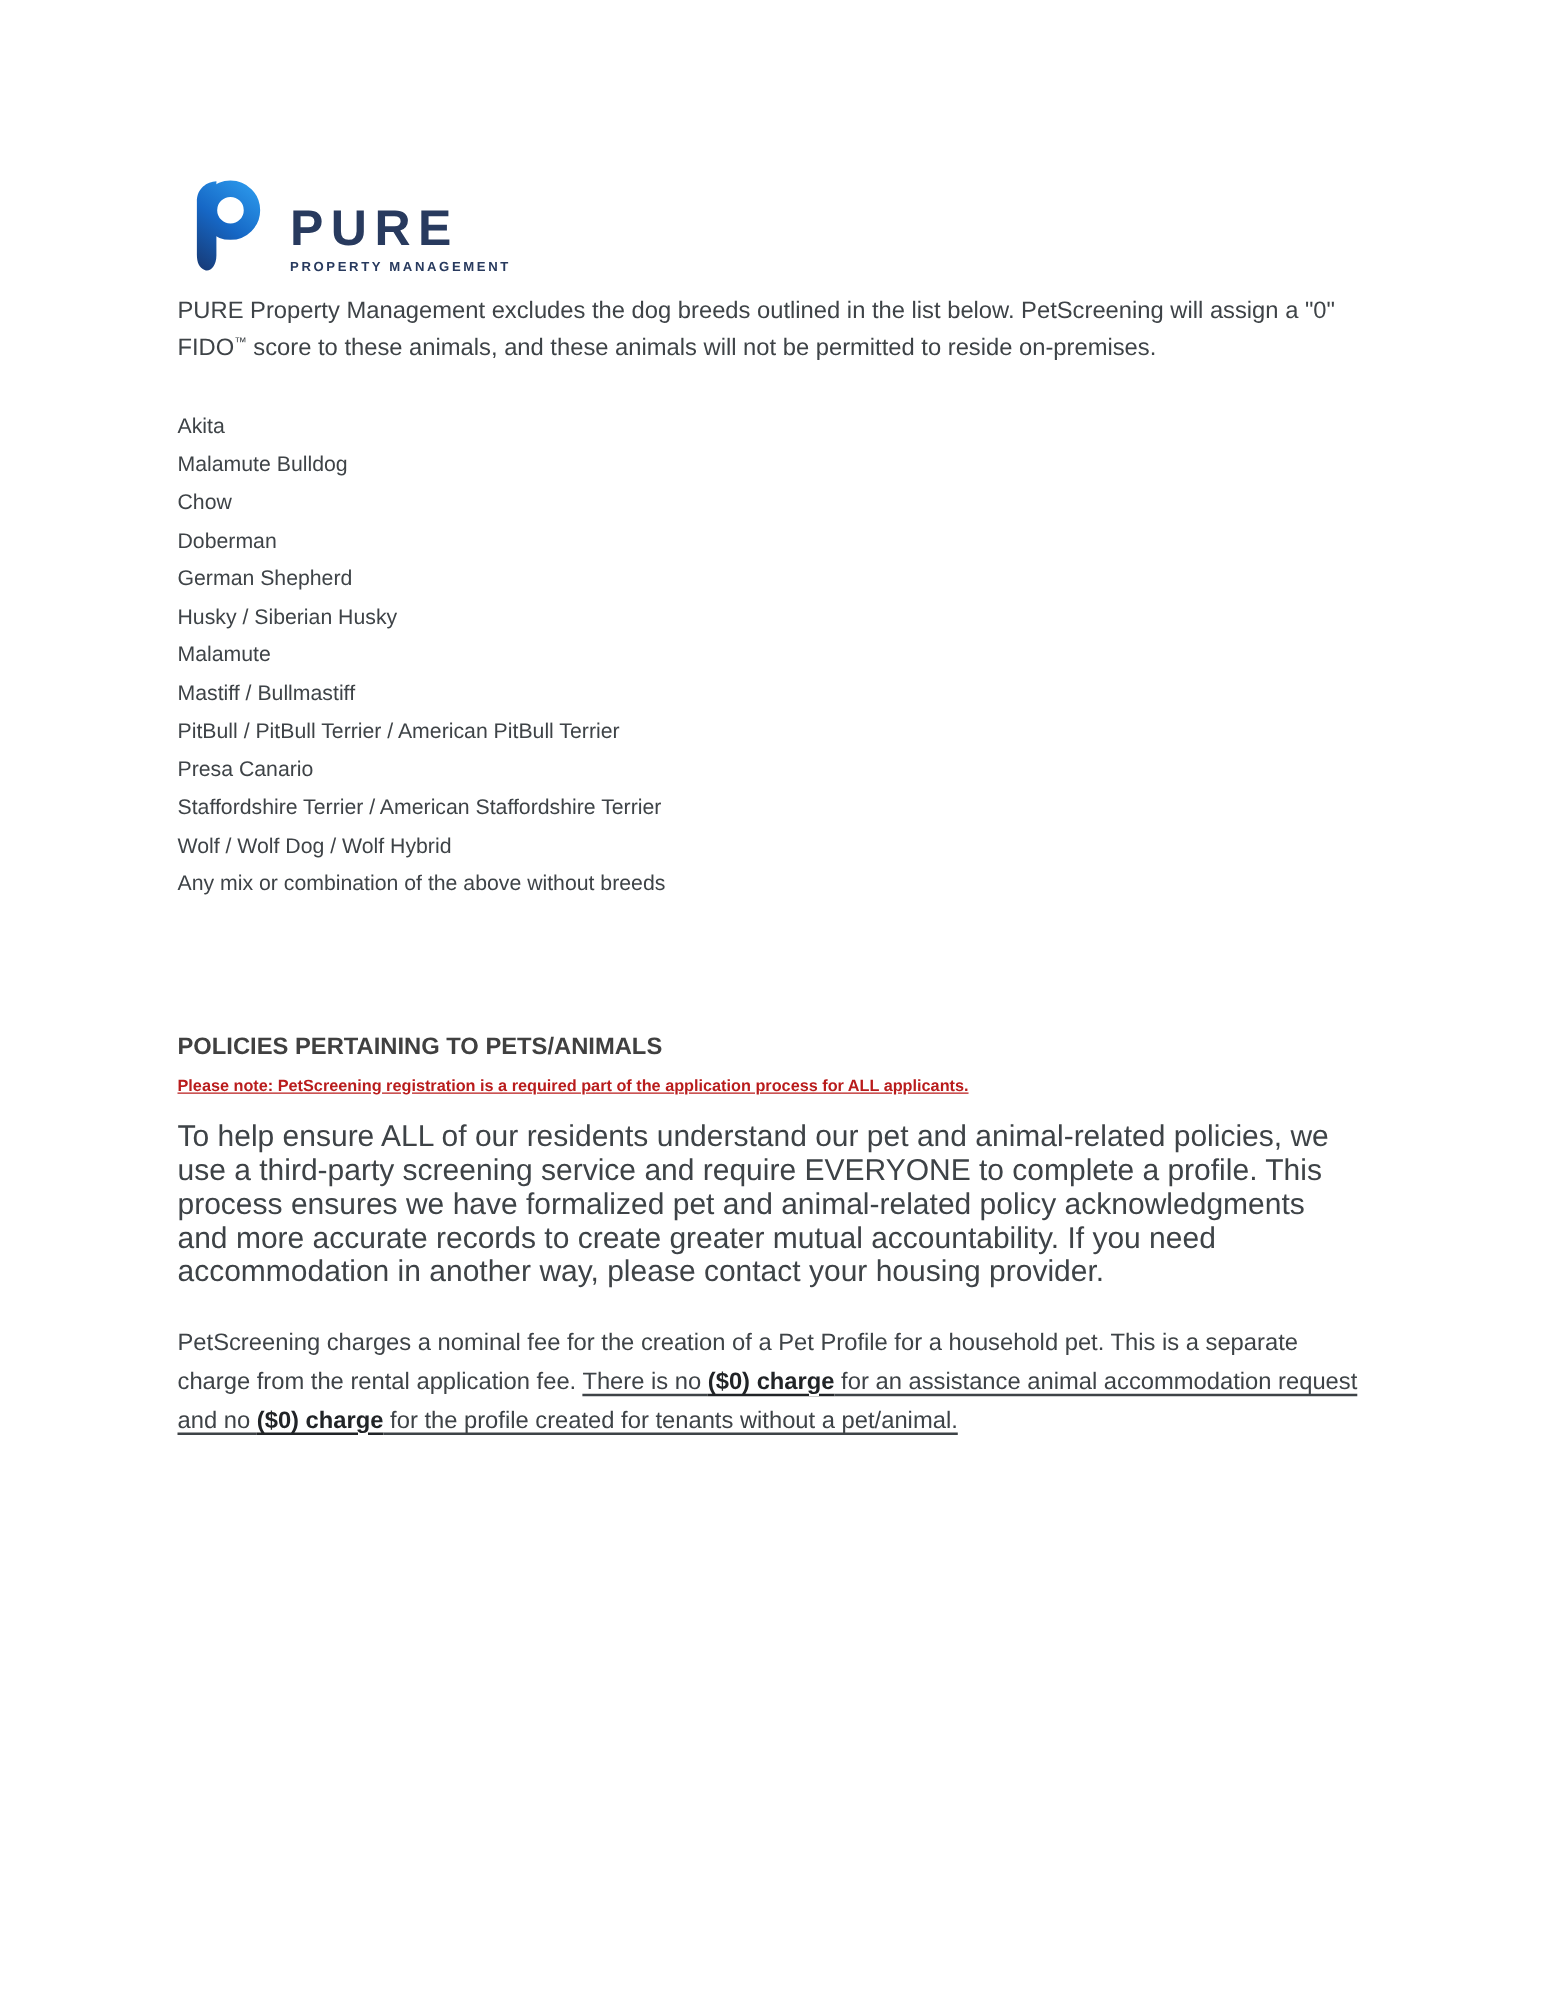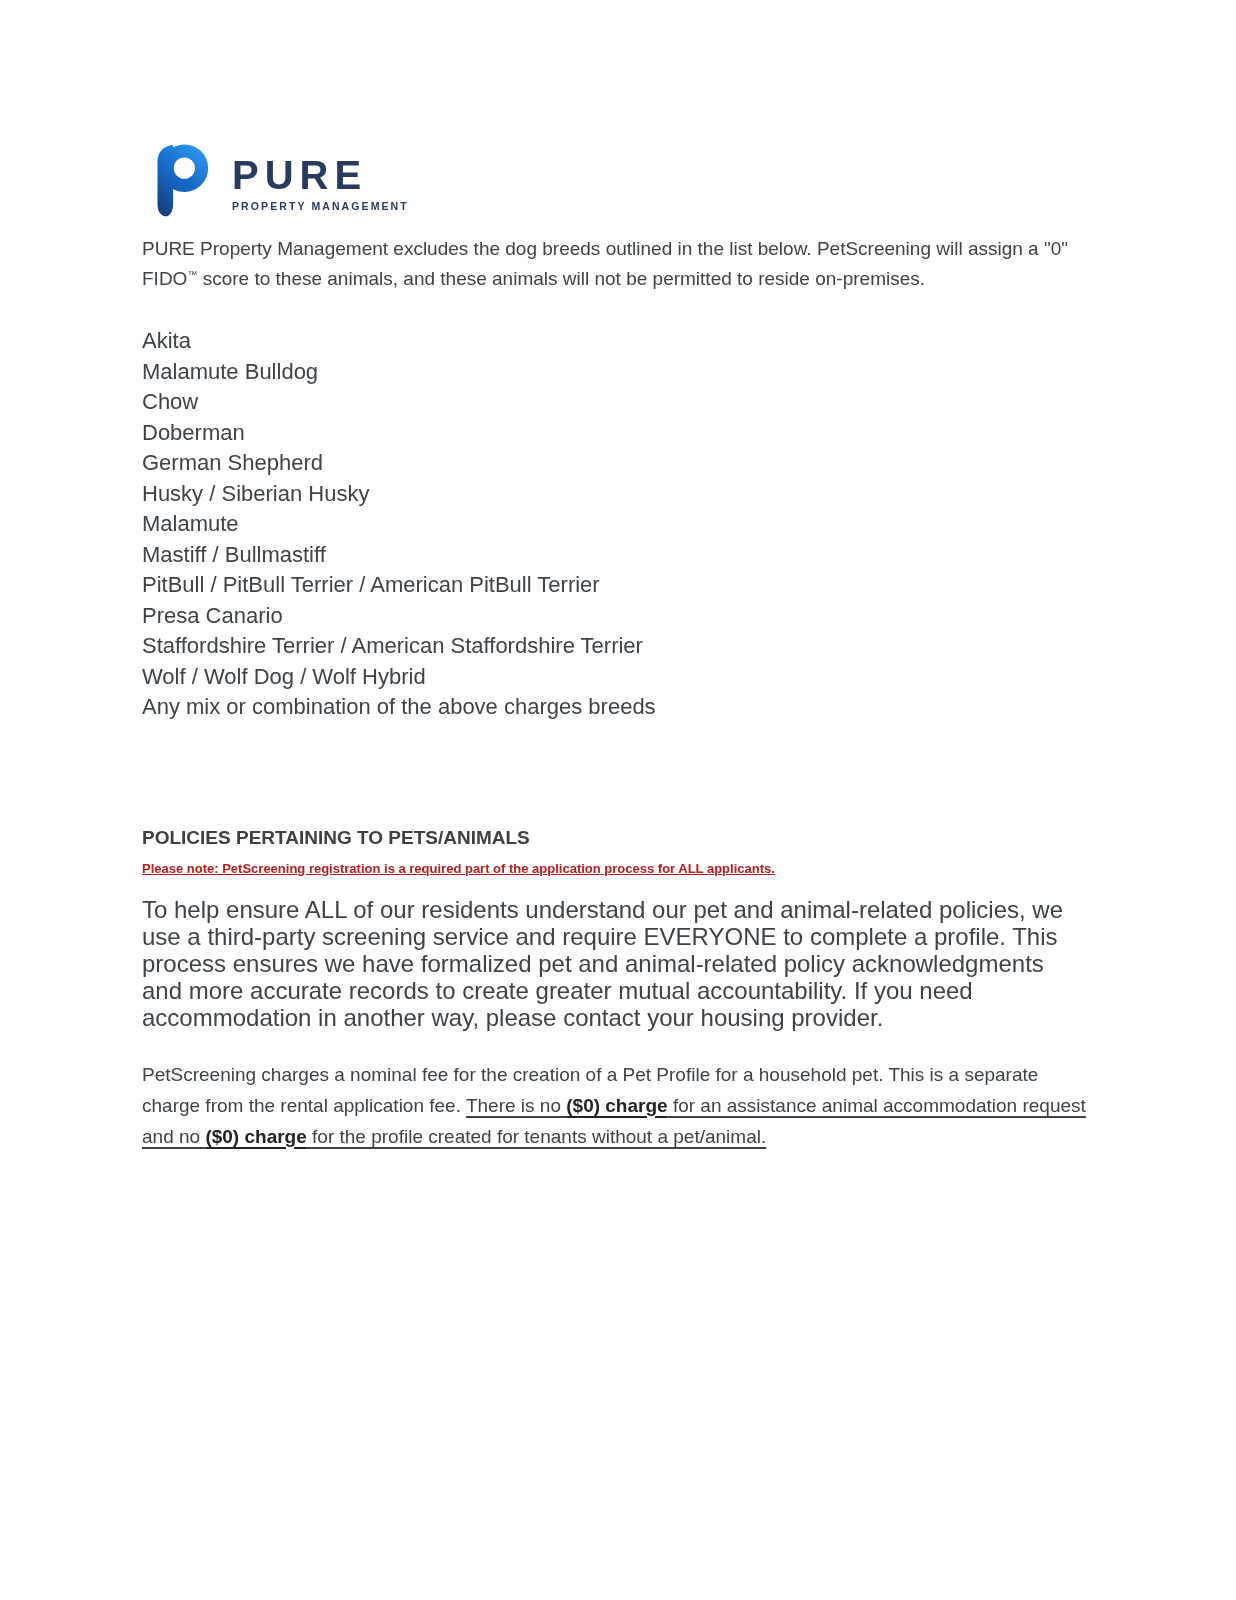--- a/index.html
+++ b/index.html
@@ -12,21 +12,21 @@
     position: relative;
     overflow: hidden;
   }
   .page {
     box-sizing: border-box;
     padding: 140px 150px 0 142px;
   }
   
   .logo {
     display: flex;
-    align-items: center;
+    align-items: flex-end;
     height: 80px;
   }
   .logo-mark { width: 76px; height: 80px; display: block; }
   .logo-text { margin-left: 14px; padding-top: 6px; }
   .brand {
     font-size: 40px;
     font-weight: bold;
     letter-spacing: 6px;
     color: #283a5e;
     line-height: 1;
@@ -47,21 +47,21 @@
   }
   sup.tm {
     font-size: 10px;
     vertical-align: super;
     line-height: 0;
   }
   ul.breeds {
     list-style: none;
     margin: 32px 0 0 0;
     padding: 0;
-    font-size: 22px;
+    font-size: 17px;
     line-height: 30.5px;
   }
   .section-heading {
     margin: 100px 0 0 0;
     font-size: 19px;
     font-weight: bold;
     color: #404040;
     line-height: 30px;
   }
   .note {
@@ -126,21 +126,21 @@
       <li>Chow</li>
       <li>Doberman</li>
       <li>German Shepherd</li>
       <li>Husky / Siberian Husky</li>
       <li>Malamute</li>
       <li>Mastiff / Bullmastiff</li>
       <li>PitBull / PitBull Terrier / American PitBull Terrier</li>
       <li>Presa Canario</li>
       <li>Staffordshire Terrier / American Staffordshire Terrier</li>
       <li>Wolf / Wolf Dog / Wolf Hybrid</li>
-      <li>Any mix or combination of the above charges breeds</li>
+      <li>Any mix or combination of the above without breeds</li>
     </ul>
 
   <h2 class="section-heading">POLICIES PERTAINING TO PETS/ANIMALS</h2>
 
   <p class="note">Please note: PetScreening registration is a required part of the application process for ALL applicants.</p>
 
   <p class="para1">To help ensure ALL of our residents understand our pet and animal-related policies, we use a third-party screening service and require EVERYONE to complete a profile. This process ensures we have formalized pet and animal-related policy acknowledgments and more accurate records to create greater mutual accountability. If you need accommodation in another way, please contact your housing provider.</p>
 
   <p class="para2"><span>PetScreening charges a nominal fee for the creation of a Pet Profile for a household pet. This is a separate charge from the rental application fee. </span><span class="u">There is no </span><span class="u b">($0) charge</span><span class="u"> for an assistance animal accommodation request and no </span><span class="u b">($0) charge</span><span class="u"> for the profile created for tenants without a pet/animal.</span></p>
 

